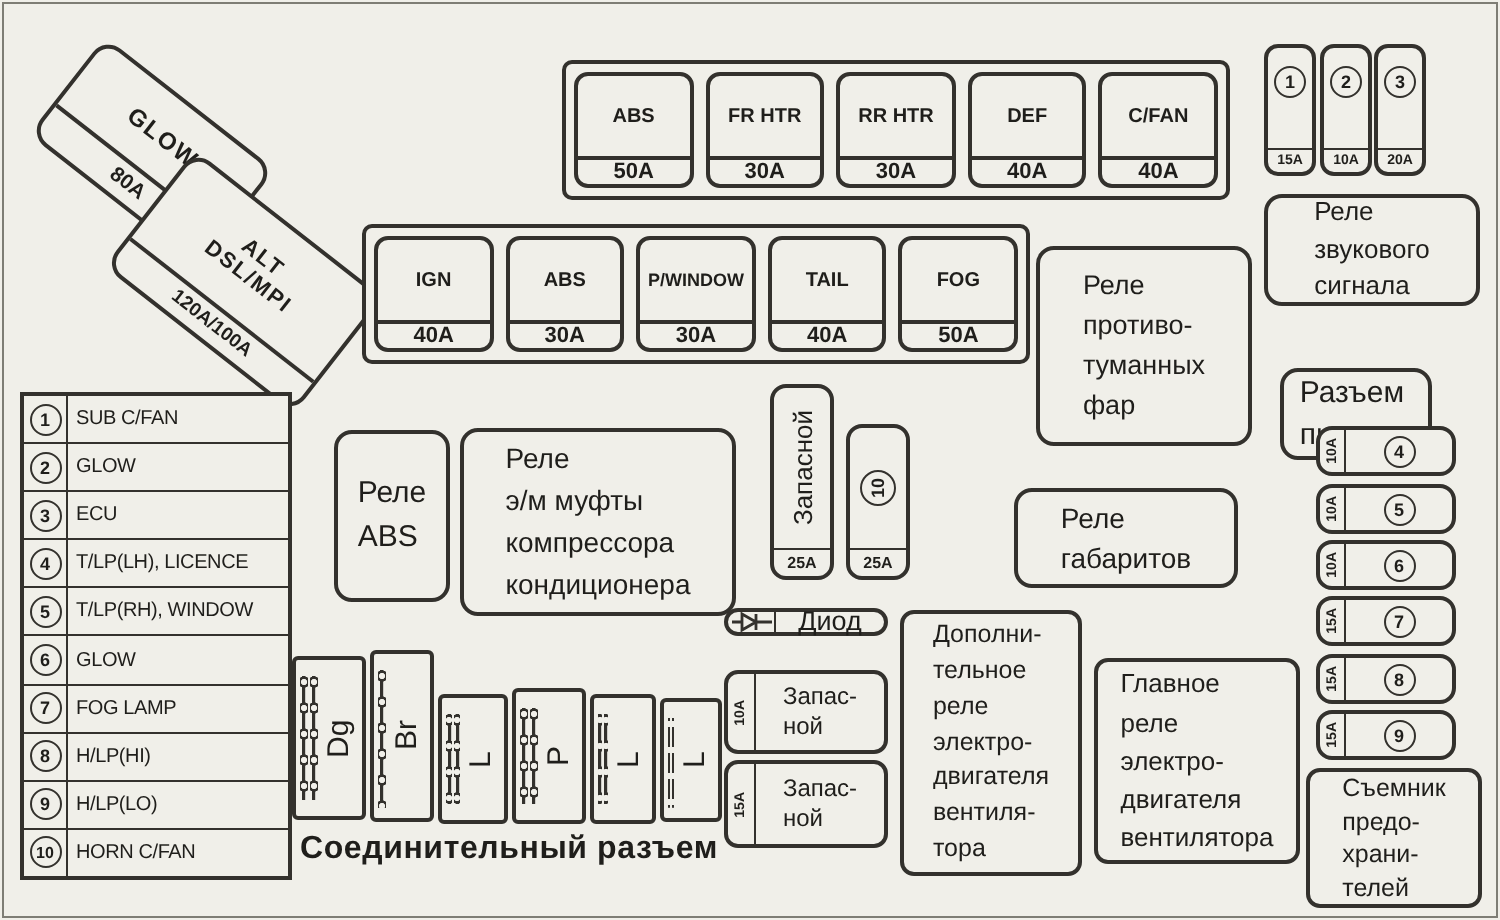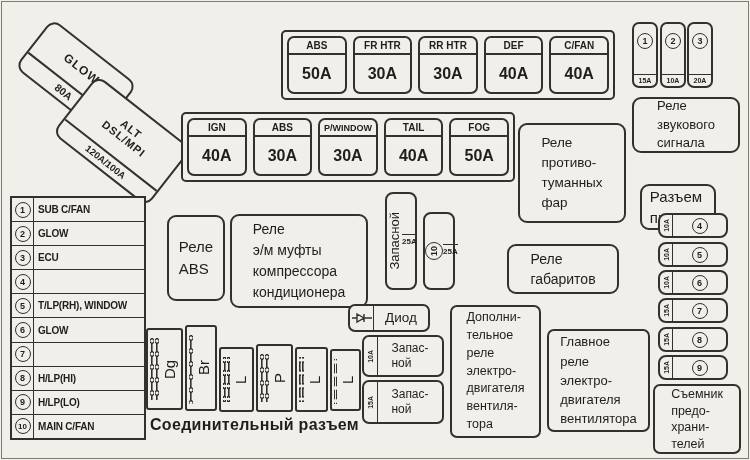--- a/index.html
+++ b/index.html
@@ -17,48 +17,48 @@
   .mainfuse { position:absolute; border:2px solid var(--ink); border-radius:10px; background:var(--paper);
               transform:rotate(38deg); display:flex; flex-direction:column; text-align:center; }
   .mainfuse .mf-label { flex:1; display:flex; flex-direction:column; align-items:center; justify-content:center;
               font-weight:bold; font-size:12px; letter-spacing:1px; white-space:pre-line; }
   .mainfuse .mf-amp { border-top:2px solid var(--ink); font-weight:bold; font-size:10.5px; padding:2px 0 3px; }
   
   .fuse-row { position:absolute; border:2px solid var(--ink); border-radius:5px; background:var(--paper);
               display:flex; gap:6px; padding:4px; }
   .fuse { flex:1; border:2px solid var(--ink); border-radius:7px; display:flex; flex-direction:column; }
   .fuse-label { flex:1; display:flex; align-items:center; justify-content:center; font-weight:bold; font-size:10px; }
-  .fuse-amp { border-top:2px solid var(--ink); height:39px; display:flex; align-items:center; justify-content:center;
-              font-weight:bold; font-size:16px; }
+  .fuse-amp { border-top:2px solid var(--ink); height:14px; display:flex; align-items:center; justify-content:center;
+              font-weight:bold; font-size:11px; }
   
   .vfuse { position:absolute; width:26px; border:2px solid var(--ink); border-radius:7px; background:var(--paper);
            display:flex; flex-direction:column; align-items:center; }
   .vfuse .vslot { flex:1; display:flex; align-items:flex-start; justify-content:center; padding-top:9px; }
   .vfuse .vamp { width:100%; border-top:1.6px solid var(--ink); text-align:center; font-size:7px; font-weight:bold; padding:2px 0; }
   
   .hfuse { position:absolute; width:70px; height:25px; border:2px solid var(--ink); border-radius:8px; background:var(--paper);
            display:flex; align-items:stretch; }
   .hfuse .hamp { width:13px; border-right:1.6px solid var(--ink); display:flex; align-items:center; justify-content:center;
            font-size:7px; font-weight:bold; }
   .hfuse .hnum { flex:1; display:flex; align-items:center; justify-content:center; }
   
   #legend { position:absolute; left:10px; top:196px; width:136px; height:244px; border:2px solid var(--ink);
             background:var(--paper); display:flex; flex-direction:column; }
   .lg-row { flex:1; display:flex; align-items:stretch; border-bottom:1.6px solid var(--ink); }
   .lg-row:last-child { border-bottom:none; }
   .lg-num { width:22px; border-right:1.6px solid var(--ink); display:flex; align-items:center; justify-content:center; }
-  .lg-label { flex:1; display:flex; align-items:center; padding-left:4px; font-size:10px; font-weight:bold; letter-spacing:-0.2px; }
+  .lg-label { flex:1; display:flex; align-items:center; padding-left:4px; font-size:10px; font-weight:normal; letter-spacing:-0.2px; }
   
   .sidecell { width:14px; border-right:1.8px solid var(--ink); display:flex; align-items:center; justify-content:center;
               font-size:7px; font-weight:bold; flex:none; }
   .smallbox { position:absolute; border:2px solid var(--ink); border-radius:7px; background:var(--paper); display:flex; align-items:stretch; }
   .smallbox .lbl { flex:1; display:flex; align-items:center; justify-content:center; font-size:12px; line-height:1.25; }
   
   .vslim { position:absolute; border:2px solid var(--ink); border-radius:8px; background:var(--paper);
-           display:flex; flex-direction:row; align-items:center; }
+           display:flex; flex-direction:column; align-items:center; }
   .vslim .body { flex:1; display:flex; align-items:center; justify-content:center; }
   .vslim .foot { width:100%; border-top:1.8px solid var(--ink); text-align:center; font-size:8px; font-weight:bold; padding:2px 0; }
   
   .conn { position:absolute; border:2px solid var(--ink); border-radius:3px; background:var(--paper);
           display:flex; align-items:stretch; padding:5px 2px; gap:1px; }
   .pins { flex:1;
           background-image:
             radial-gradient(circle at 50% 6px, var(--paper) 1.4px, var(--ink) 1.7px, var(--ink) 2.7px, rgba(0,0,0,0) 3px),
             linear-gradient(var(--ink), var(--ink));
           background-size:100% 13px, 1.6px calc(100% - 6px);
@@ -186,21 +186,21 @@
       </div>
     <div class="foot">25A</div>
   </div>
   <div class="vslim" style="left:423px; top:212px; width:32px; height:78px;">
     <div class="body">
         <span class="circ" style="width:18px;height:18px;transform:rotate(-90deg);">10</span>
       </div>
     <div class="foot">25A</div>
   </div>
 
-  <div class="smallbox" style="left:348px; top:304px; width:82px; height:28px;text-align:center;">
+  <div class="smallbox" style="left:362px; top:304px; width:82px; height:14px;text-align:center;">
     <div class="sidecell" style="width:24px;">
       <svg width="20" height="12" viewBox="0 0 20 12">
           <path d="M0 6 H5 M5 2 L12 6 L5 10 Z M12 2 V10 M12 6 H20" fill="none" stroke="#33312d" stroke-width="1.4"></path>
         </svg>
     </div>
     <div class="lbl" style="font-size:13.5px;">Диод</div>
   </div>
   <div class="smallbox" style="left:362px; top:335px; width:82px; height:42px;">
     <div class="sidecell">
         <span class="vtext">10A</span>
@@ -286,55 +286,57 @@
     <div class="lg-row">
         <div class="lg-num">
           <span class="circ">3</span>
         </div>
         <div class="lg-label">ECU</div>
       </div>
     <div class="lg-row">
         <div class="lg-num">
           <span class="circ">4</span>
         </div>
+        <div class="lg-label">T/LP(LH), LICENCE</div>
       </div>
     <div class="lg-row">
         <div class="lg-num">
           <span class="circ">5</span>
         </div>
         <div class="lg-label">T/LP(RH), WINDOW</div>
       </div>
     <div class="lg-row">
         <div class="lg-num">
           <span class="circ">6</span>
         </div>
         <div class="lg-label">GLOW</div>
       </div>
     <div class="lg-row">
         <div class="lg-num">
           <span class="circ">7</span>
         </div>
+        <div class="lg-label">FOG LAMP</div>
       </div>
     <div class="lg-row">
         <div class="lg-num">
           <span class="circ">8</span>
         </div>
         <div class="lg-label">H/LP(HI)</div>
       </div>
     <div class="lg-row">
         <div class="lg-num">
           <span class="circ">9</span>
         </div>
         <div class="lg-label">H/LP(LO)</div>
       </div>
     <div class="lg-row">
         <div class="lg-num">
           <span class="circ" style="font-size:8px;">10</span>
         </div>
-        <div class="lg-label">MAIN C/FAN</div>
+        <div class="lg-label">HORN C/FAN</div>
       </div>
   </div>
 
   <div class="conn" style="left:146px; top:328px; width:37px; height:82px;">
     <div class="pins"></div>
       <div class="pins"></div>
     <span class="clabel vtext">Dg</span>
   </div>
   <div class="conn" style="left:185px; top:325px; width:32px; height:86px;">
     <div class="pins"></div>

